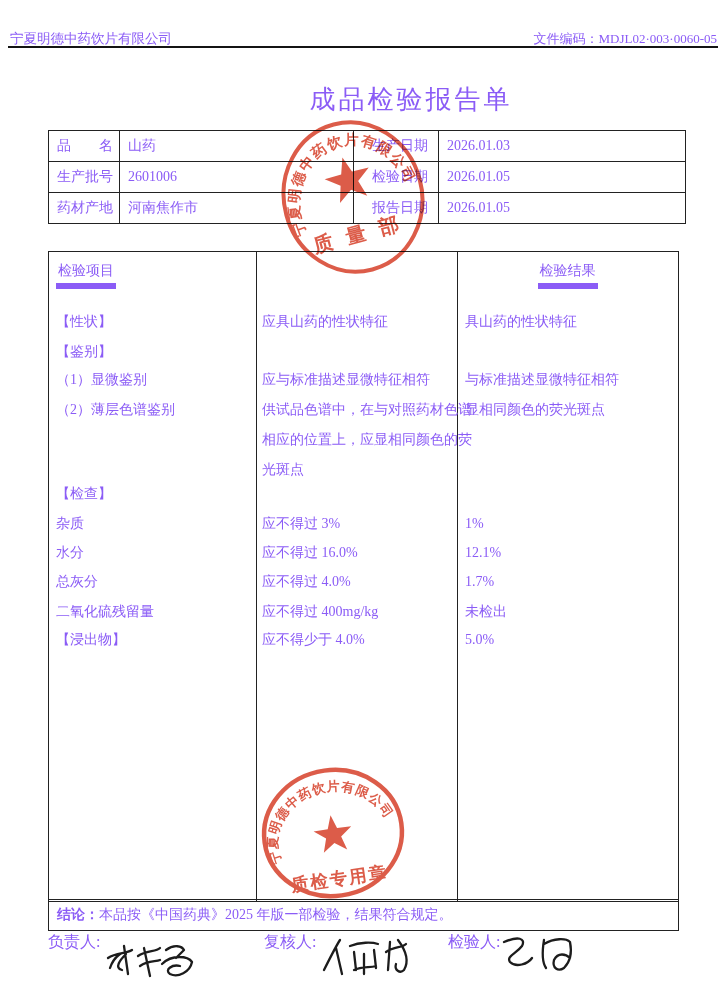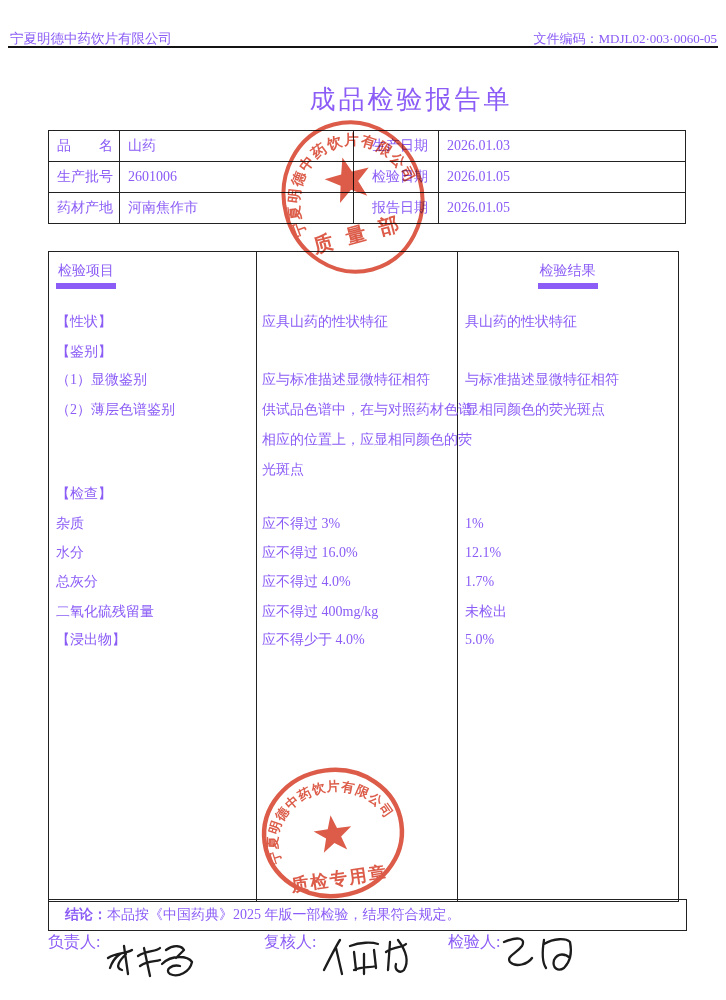--- a/index.html
+++ b/index.html
@@ -26,21 +26,21 @@
 
   
   .main-table { left:48px; top:251px; width:629px; height:649px; border:1px solid #222; background:transparent; }
   .vline { position:absolute; top:0; width:1px; height:100%; background:#222; }
   .colhead-wrap { position:absolute; top:9px; }
   .colhead { display:inline-block; border-bottom:6px solid #8b5cf6; padding:0 2px 3px 2px; font-size:14px; }
   .center { text-align:center; }
 
   
   .conclusion { left:48px; top:899px; width:621px; height:30px; border:1px solid #222;
-                line-height:30px; padding-left:16px; font-size:14px; white-space:nowrap; }
+                line-height:30px; padding-left:8px; font-size:14px; white-space:nowrap; }
   .bold { font-weight:bold; }
 
   
   .siglabel { font-size:16px; top:932px; }
   .sig path { fill:none; stroke:#1c1c1c; stroke-width:2.3; stroke-linecap:round; stroke-linejoin:round; }
 
   
   .stamp { mix-blend-mode:multiply; opacity:0.88; }
   .stamp text { font-family:"Liberation Sans", sans-serif; font-weight:bold; }
 </style>

